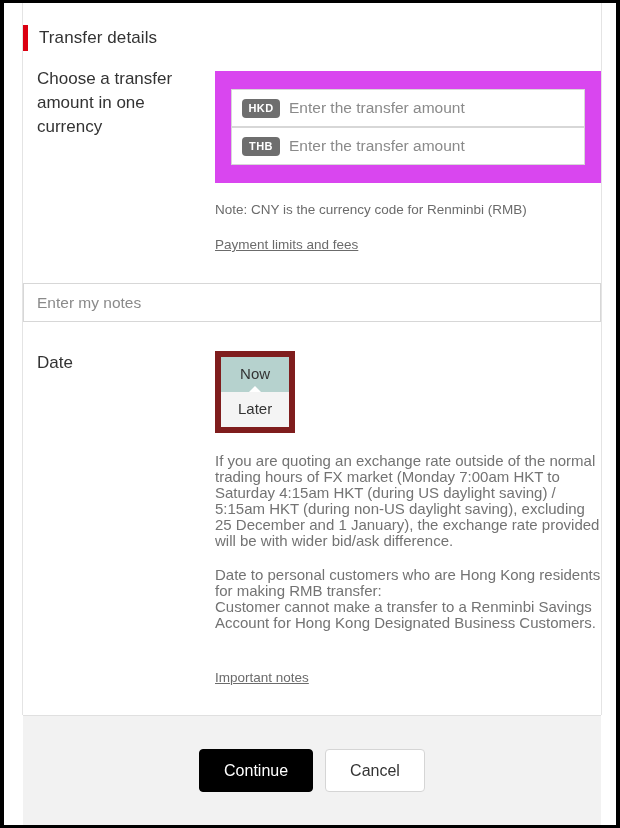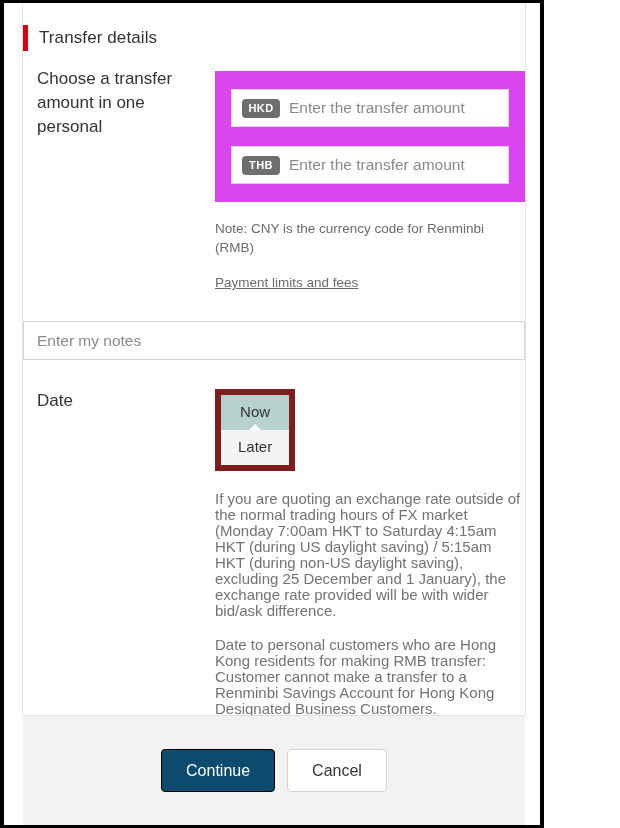--- a/index.html
+++ b/index.html
@@ -12,21 +12,21 @@
   body {
     font-family: "Liberation Sans", sans-serif;
     width: 620px;
     height: 828px;
     overflow: hidden;
   }
 
   
   .page-frame {
     position: relative;
-    width: 544px;
+    width: 620px;
     height: 828px;
     background: #ffffff;
     border-left: 4px solid #000000;
     border-right: 4px solid #000000;
     border-top: 3px solid #000000;
     border-bottom: 3px solid #000000;
   }
   .card {
     position: absolute;
     left: 0px;
@@ -143,21 +143,21 @@
     margin-top: 4px;
   }
   .amount-field {
     display: flex;
     align-items: center;
     background: #ffffff;
     border: 1px solid #d7d7d7;
     height: 38px;
     padding: 0 10px;
   }
-  .amount-field + .amount-field { margin-top: 19px; }
+  .amount-field + .amount-field { }
   .currency-badge {
     display: inline-flex;
     align-items: center;
     justify-content: center;
     min-width: 38px;
     height: 19px;
     padding: 0 6px;
     border-radius: 4px;
     background: #6e6e6e;
     color: #ffffff;
@@ -268,21 +268,21 @@
   }
   .btn {
     font-family: "Liberation Sans", sans-serif;
     font-size: 16px;
     line-height: 19px;
     padding: 11px 24px;
     border-radius: 4px;
     cursor: pointer;
   }
   .btn-primary {
-    background: #0c4a6e;
+    background: #000000;
     color: #ffffff;
     border: 1px solid #000000;
   }
   .btn-secondary {
     background: #ffffff;
     color: #333333;
     border: 1px solid #d5d5d5;
   }
 </style>
 </head>
@@ -295,21 +295,21 @@
       <div class="rule-left"></div>
       <div class="rule-right"></div>
 
       <div class="section-header">
         <div class="header-accent"></div>
         <div class="header-title">Transfer details</div>
       </div>
 
       <div class="form-row" style="margin-top:8px;">
         <div class="row-label">
-          <div class="label-main">Choose a transfer amount in one personal</div>
+          <div class="label-main">Choose a transfer amount in one currency</div>
         </div>
         <div class="row-field">
 
           <div class="amount-panel">
             <div class="amount-field">
               <span class="currency-badge">HKD</span>
               <input class="amount-input" type="text" placeholder="Enter the transfer amount" style="">
             </div>
             <div class="amount-field">
               <span class="currency-badge">THB</span>

